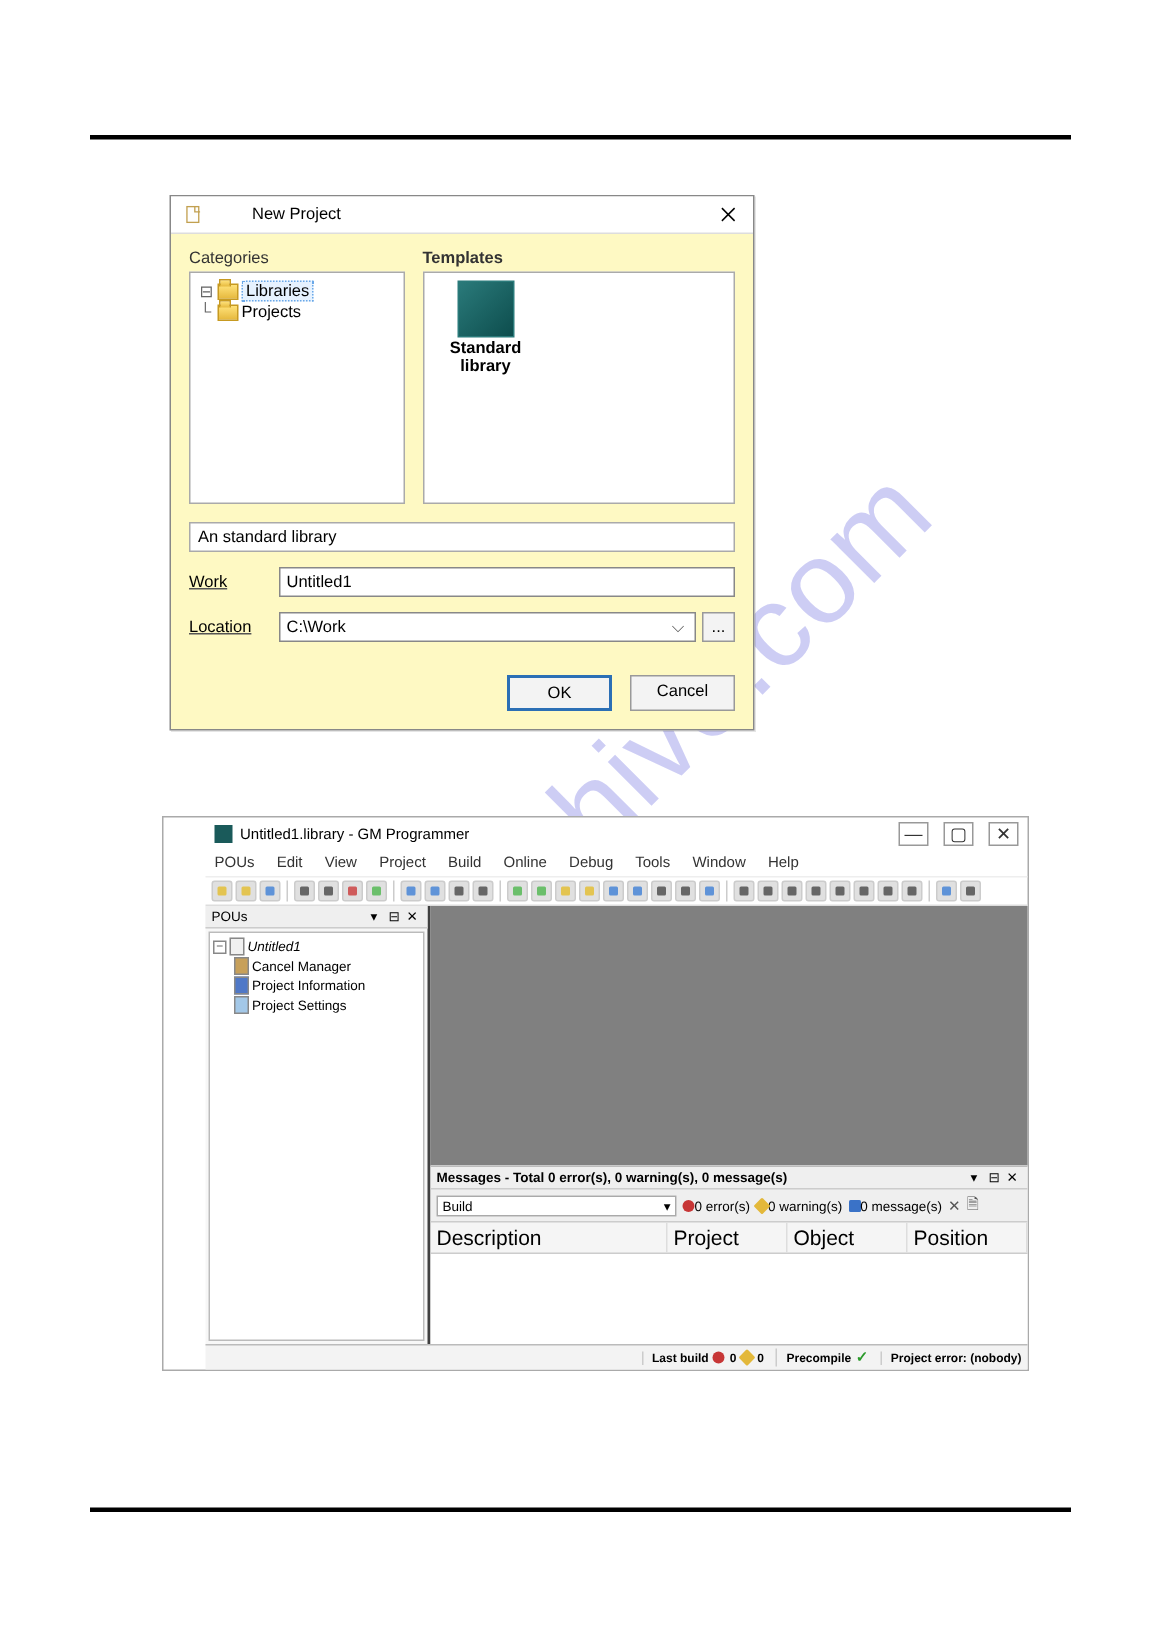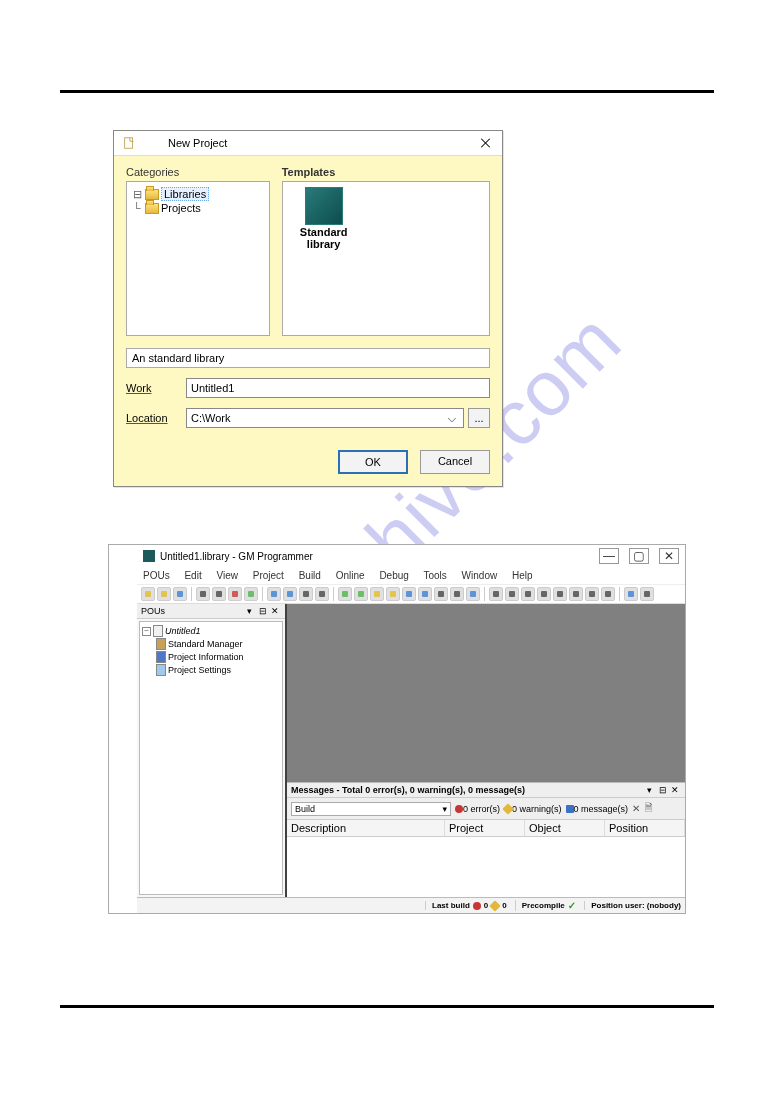--- a/index.html
+++ b/index.html
@@ -190,21 +190,21 @@
     display:flex;align-items:center;
   }
   .select-like .val{flex:1;}
   .status-chip{display:flex;align-items:center;gap:0;}
   .dot{width:8px;height:8px;border-radius:50%;}
   .dot.red{background:#c73636;}
   .dot.yellow{background:#e3b83a;border-radius:1px;transform:rotate(45deg);}
   .dot.blue{background:#3a72c7;border-radius:1px;}
   .ximg{font-size:10px;color:#555;}
   .cols-hdr{
-    display:flex;font-size:11px;border-top:1px solid #ccc;border-bottom:1px solid #ccc;
+    display:flex;font-size:14px;border-top:1px solid #ccc;border-bottom:1px solid #ccc;
     background:#f5f5f5;
   }
   .cols-hdr div{padding:2px 4px;border-right:1px solid #ddd;}
   .col-desc{flex:1;}
   .col-proj{width:80px;}
   .col-obj{width:80px;}
   .col-pos{width:80px;border-right:none;}
   .msgs-body{height:60px;background:#fff;}
   .statusbar{
     display:flex;font-size:8px;border-top:1px solid #bbb;background:#f3f3f3;
@@ -363,21 +363,21 @@
         <span class="mini-icn">✕</span>
       </div>
       <div class="tree">
         <div class="row">
           <span class="square-toggle">−</span>
           <span class="file-icn"></span>
           <span class="italic">Untitled1</span>
         </div>
         <div class="row ind1">
           <span class="file-icn icn-lib"></span>
-          <span>Standard Manager</span>
+          <span>Cancel Manager</span>
         </div>
         <div class="row ind1">
           <span class="file-icn icn-info"></span>
           <span>Project Information</span>
         </div>
         <div class="row ind1">
           <span class="file-icn icn-set"></span>
           <span>Project Settings</span>
         </div>
       </div>
@@ -428,16 +428,16 @@
       <span class="dot red"></span>
         <span>0</span>
       <span class="dot yellow"></span>
         <span>0</span>
     </div>
     <div class="stat-group">
       <span>Precompile</span>
       <span class="check">✓</span>
     </div>
     <div class="stat-group">
-      <span>Position user: (nobody)</span>
+      <span>Project error: (nobody)</span>
     </div>
   </div>
 </div>
 
 </body></html>

